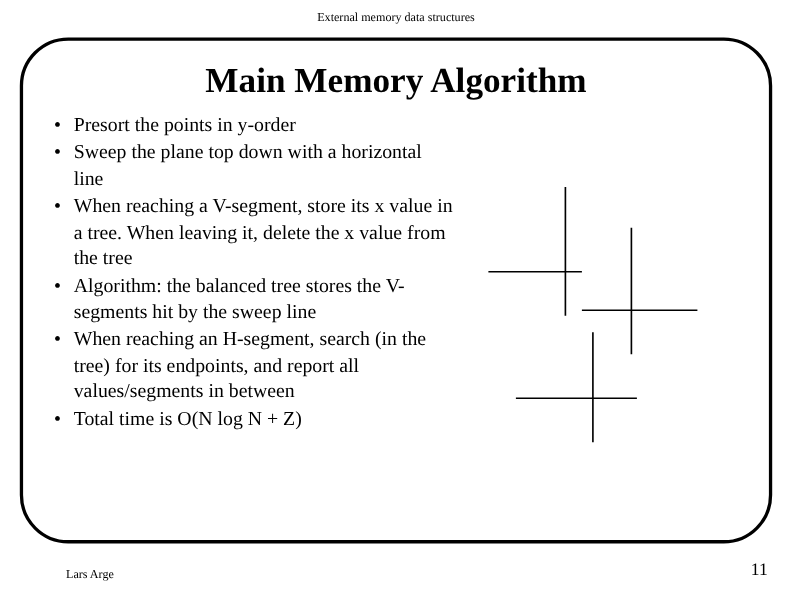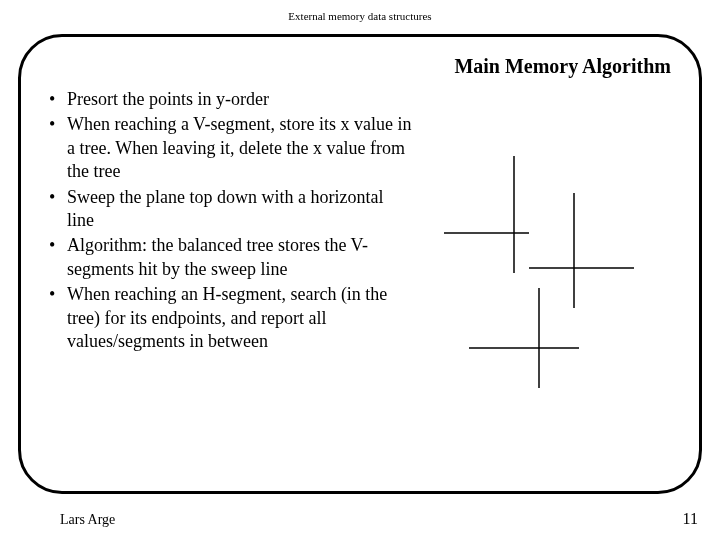--- a/index.html
+++ b/index.html
@@ -21,22 +21,22 @@
     position: absolute;
     left: 18px;
     top: 34px;
     width: 684px;
     height: 460px;
     border: 3px solid #000;
     border-radius: 44px;
     padding: 18px 28px 0 28px;
   }
   .title {
-    text-align: right;
-    font-size: 20px;
+    text-align: center;
+    font-size: 32px;
     font-weight: bold;
     margin-bottom: 10px;
   }
   .content {
     display: flex;
   }
   .bullets {
     width: 365px;
     font-size: 18px;
     line-height: 1.3;
@@ -58,44 +58,45 @@
     position: relative;
   }
   .diagram svg {
     position: absolute;
     top: 50px;
   }
   .footer-left {
     position: absolute;
     left: 60px;
     bottom: 12px;
-    font-size: 14px;
+    font-size: 11px;
   }
   .footer-right {
     position: absolute;
     right: 22px;
     bottom: 12px;
     font-size: 16px;
   }
 </style>
 </head>
 <body>
 
 <div class="header">External memory data structures</div>
 
 <div class="frame">
   <div class="title">Main Memory Algorithm</div>
   <div class="content">
     <div class="bullets">
       <ul>
         <li>Presort the points in y-order</li>
+        <li>Sweep the plane top down with a horizontal line</li>
         <li>When reaching a V-segment, store its x value in a tree. When leaving it, delete the x value from the tree</li>
-        <li>Sweep the plane top down with a horizontal line</li>
         <li>Algorithm: the balanced tree stores the V-segments hit by the sweep line</li>
         <li>When reaching an H-segment, search (in the tree) for its endpoints, and report all values/segments in between</li>
+        <li>Total time is O(N log N + Z)</li>
       </ul>
     </div>
     <div class="diagram">
       <svg width="260" height="260" viewBox="0 0 260 260">
         <g stroke="#000" stroke-width="1.5">
 
           <line x1="100" y1="18" x2="100" y2="135"></line>
           <line x1="160" y1="55" x2="160" y2="170"></line>
           <line x1="125" y1="150" x2="125" y2="250"></line>
 

